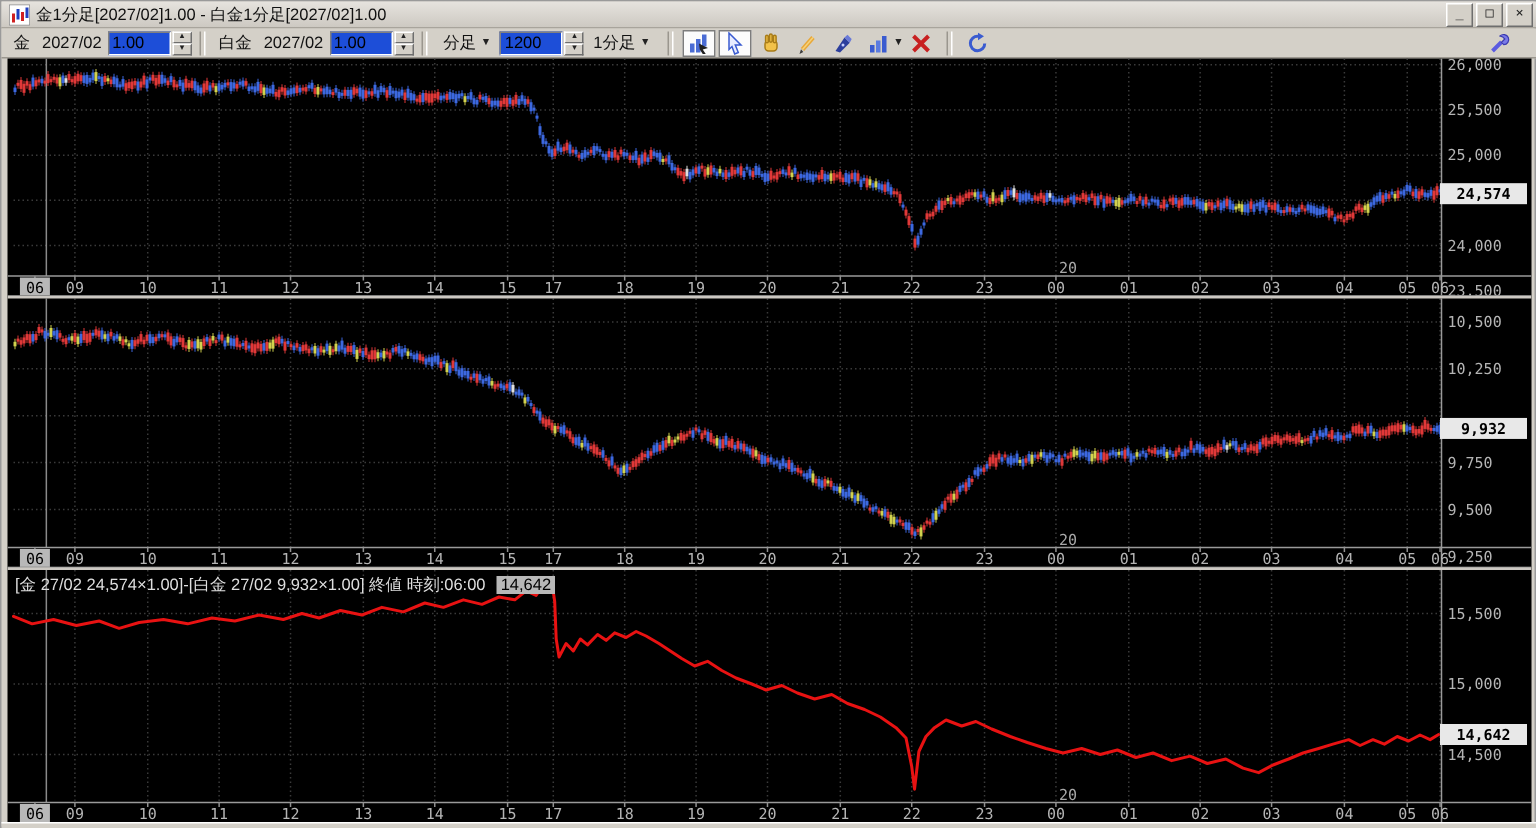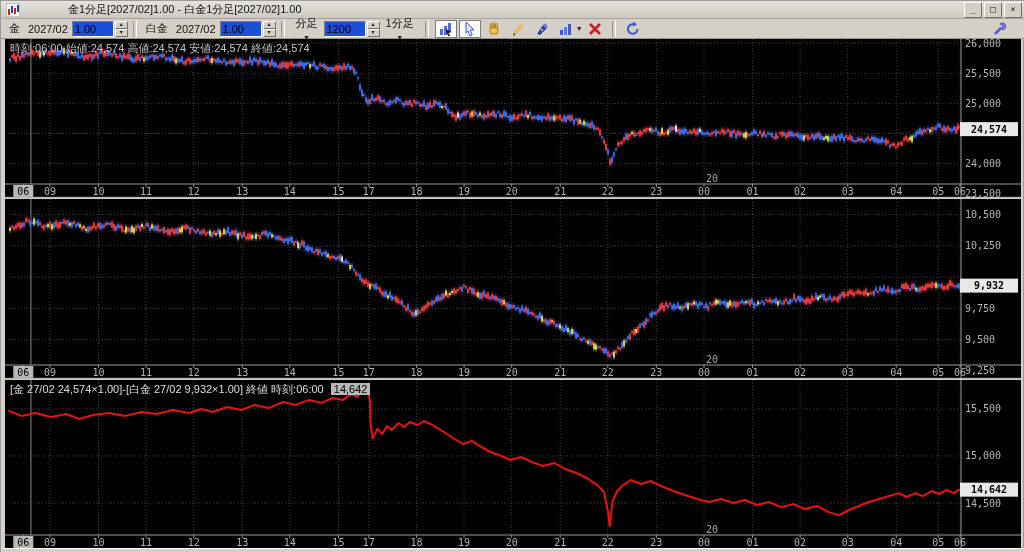--- a/index.html
+++ b/index.html
@@ -1,37 +1,37 @@
 <!DOCTYPE html>
 <html><head>
 <meta charset="utf-8">
 <style>
   html,body{margin:0;padding:0;}
   body{width:1024px;height:552px;overflow:hidden;background:#d4d0c8;
        font-family:"Liberation Sans","DejaVu Sans",sans-serif;-webkit-font-smoothing:none;}
   .window{position:absolute;inset:0;background:#d4d0c8;border:1px solid #9a9a9a;box-sizing:border-box;}
   
   .titlebar{position:absolute;left:0;top:0;width:1024px;height:18px;background:linear-gradient(#e6e3de,#cdc9c2);
-            display:flex;align-items:center;padding:0 3px;box-sizing:border-box;border-bottom:1px solid #a8a49c;gap:44px;}
+            display:flex;align-items:center;padding:0 3px;box-sizing:border-box;border-bottom:1px solid #a8a49c;}
   .titlebar .app-icon{width:14px;height:14px;margin:0 4px 0 2px;}
   .titlebar .title{font-size:11px;color:#111;flex:1;white-space:nowrap;overflow:hidden;}
   .win-btns{display:flex;gap:2px;}
   .win-btn{width:16px;height:14px;background:#d4d0c8;border:1px solid;border-color:#fff #6e6e6e #6e6e6e #fff;
            font-size:9px;line-height:12px;text-align:center;color:#222;font-family:"DejaVu Sans Mono",monospace;}
   
   .toolbar{position:absolute;left:0;top:18px;width:1024px;height:20px;background:#d4d0c8;border-bottom:1px solid #9a968e;
            display:flex;align-items:center;padding:0 4px;box-sizing:border-box;font-size:11px;color:#111;}
   .tlabel{margin:0 4px;white-space:nowrap;}
   .t-input{width:36px;height:14px;border:1px solid;border-color:#808080 #fff #fff #808080;background:#1d4ed8;
            font:11px "Liberation Sans",sans-serif;padding:0 2px;}
   .spin{display:inline-flex;flex-direction:column;margin-left:1px;}
   .spin button{width:13px;height:8px;font-size:6px;line-height:5px;padding:0;background:#d4d0c8;
                border:1px solid;border-color:#fff #6e6e6e #6e6e6e #fff;color:#222;}
   .sep{width:2px;height:16px;margin:0 5px;border-left:1px solid #9a968e;border-right:1px solid #fff;}
-  .drop{display:inline-flex;align-items:center;gap:3px;padding:1px 4px;margin:0 2px;flex-direction:column;}
+  .drop{display:inline-flex;align-items:center;gap:3px;padding:1px 4px;margin:0 2px;}
   .drop .arrow{font-size:7px;color:#222;}
   .tool{width:22px;height:18px;display:inline-flex;align-items:center;justify-content:center;margin:0 1px;background:transparent;border:1px solid transparent;padding:0;}
   .tool.pressed{background:#fcfcfc;border:1px solid #7d7d7d;}
   .tool svg{display:block;}
   .tool-arrow{font-size:7px;color:#222;margin-left:-2px;}
   .wrench{position:absolute;right:18px;top:2px;}
   
   .charts{position:absolute;left:4px;top:38px;width:1016px;height:509px;background:#000;}
   .charts svg.canvas{position:absolute;left:0;top:0;}
   .info{position:absolute;left:5px;font-size:11px;color:#c4c4c4;white-space:nowrap;letter-spacing:0px;}
@@ -2306,21 +2306,20 @@
         <text x="955.048" y="507" fill="#b4b4b4" text-anchor="middle" font-family="&quot;DejaVu Sans Mono&quot;,monospace" font-size="10" font-weight="normal">06</text>
         <text x="700.96" y="494" fill="#a8a8a8" text-anchor="start" font-family="&quot;DejaVu Sans Mono&quot;,monospace" font-size="10" font-weight="normal">20</text>
         <polyline points="4.0,371.9 16.4,376.9 30.7,374.0 45.9,378.0 61.1,375.0 74.4,379.9 87.8,376.0 104.0,374.0 120.1,376.9 136.3,373.0 151.6,375.0 167.7,371.0 183.9,374.0 196.3,370.0 207.7,373.0 222.0,368.0 236.3,371.0 249.6,365.9 263.9,368.9 278.2,363.0 290.6,365.9 303.9,360.9 316.3,363.9 327.7,359.0 338.2,360.9 345.8,354.9 352.4,357.9 357.2,351.0 360.0,354.0 362.9,349.0 364.8,362.0 365.8,387.0 367.7,399.0 372.4,390.0 377.2,395.0 381.9,387.0 386.7,390.9 393.4,384.0 399.1,387.9 404.8,382.9 412.4,386.0 419.1,382.0 425.7,385.0 434.3,390.0 441.9,395.0 449.5,400.0 458.1,405.0 466.7,401.9 476.2,408.0 485.7,413.0 496.2,417.0 505.7,421.0 516.2,418.0 526.6,423.0 538.1,427.0 549.5,424.0 560.0,430.0 571.4,434.0 581.9,439.0 592.3,446.1 599.0,453.0 602.8,472.0 604.7,487.1 607.6,462.0 612.3,452.0 618.0,446.1 625.7,441.0 636.1,445.0 645.6,442.0 656.1,447.0 668.5,452.0 679.9,456.0 692.3,460.0 703.7,463.0 716.1,460.0 728.5,464.0 739.9,461.0 752.3,466.0 763.7,463.0 776.1,468.1 788.4,465.1 799.9,470.0 812.2,467.0 823.7,473.1 834.1,476.1 843.7,471.0 854.1,467.0 863.7,463.0 874.1,460.0 883.6,457.1 894.1,454.1 901.7,458.0 910.3,454.1 917.9,457.1 926.5,452.0 934.1,455.0 941.7,451.0 948.4,454.1 954.1,450.7" fill="none" stroke="#e81212" stroke-width="2" stroke-linejoin="round" stroke-linecap="round"></polyline>
         <rect x="955" y="443.66626213592235" width="58" height="14" fill="#e8e8e8"></rect>
         <text x="984" y="454.16626213592235" fill="#000" text-anchor="middle" font-family="&quot;DejaVu Sans Mono&quot;,monospace" font-size="10" font-weight="bold">14,642</text>
         <rect x="0" y="158" width="1016" height="2" fill="#ccc8c2"></rect>
         <line x1="0" y1="158" x2="1016" y2="158" stroke="#8a8a8a" stroke-width="0.5"></line>
         <rect x="0" y="339" width="1016" height="2" fill="#ccc8c2"></rect>
         <line x1="0" y1="339" x2="1016" y2="339" stroke="#8a8a8a" stroke-width="0.5"></line>
       </svg>
-    <div class="info" id="info1">時刻:06:00 始値:24,574 高値:24,574 安値:24,574 終値:24,574</div>
     <div class="info" id="info3">
       <span>[金 27/02 24,574×1.00]-[白金 27/02 9,932×1.00] 終値 時刻:06:00</span>
       <span class="boxed">14,642</span>
     </div>
   </div>
 
   <div class="statusbar"></div>
 </div>
 
 </body></html>

